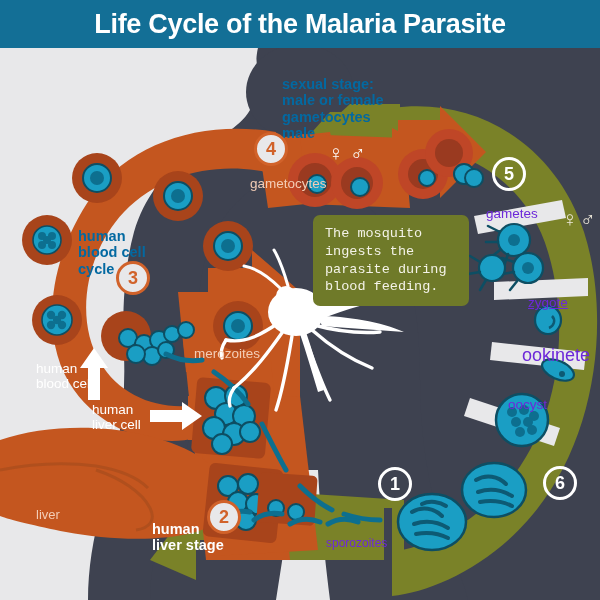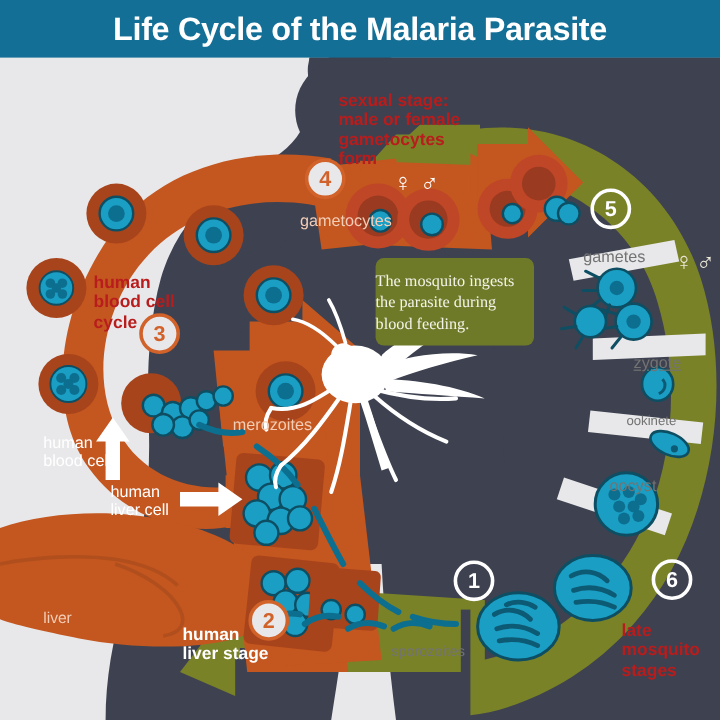--- a/index.html
+++ b/index.html
@@ -16,28 +16,28 @@
     background:#136f96;
     display:flex;align-items:center;justify-content:center;
     z-index:40;
   }
   .hdr h1{
     margin:0;color:#ffffff;font-size:27px;font-weight:bold;
     letter-spacing:-0.3px;font-family:"Liberation Sans",sans-serif;
   }
   .lbl{position:absolute;z-index:30;font-weight:bold;line-height:1.13;}
   .lbl.thin{font-weight:normal;}
-  .dark{color:#b91c1c;}
+  .dark{color:#0369a1;}
   .white{color:#ffffff;}
   .peach{color:#f3cdb6;}
-  .cream{color:#737373;}
+  .cream{color:#6d28d9;}
   .callout{
     position:absolute;z-index:32;background:#6f7a29;color:#f4f3e8;
-    border-radius:7px;padding:10px 0;font-size:13.5px;line-height:1.32;
-    font-family:Liberation Serif, serif;
+    border-radius:7px;padding:10px 12px;font-size:13.5px;line-height:1.32;
+    font-family:Liberation Mono, monospace;
   }
   .badge{
     position:absolute;z-index:35;width:34px;height:34px;border-radius:50%;
     display:flex;align-items:center;justify-content:center;
     font-size:18px;font-weight:bold;box-sizing:border-box;
   }
   .badge.orange{background:#e8e8ea;border:3px solid #d1622a;color:#d1622a;}
   .badge.onolive{background:transparent;border:3px solid #ffffff;color:#ffffff;}
   .sym{position:absolute;z-index:33;color:#ffffff;font-size:21px;line-height:1;font-weight:bold;}
   .sym.olive{color:#efeadb;}
@@ -355,42 +355,37 @@
 </svg>
 
 <div class="hdr">
   <h1>Life Cycle of the Malaria Parasite</h1>
 </div>
 
 <div class="lbl dark" style="left:282px;top:76px;font-size:14.5px;">
   <div>sexual stage:</div>
   <div>male or female</div>
   <div>gametocytes</div>
-  <div>form</div>
+  <div>male</div>
 </div>
 
 <div class="lbl thin peach" style="left:250px;top:176px;font-size:13.5px;">gametocytes</div>
 
 <div class="sym" style="left:328px;top:142px;">♀</div>
 <div class="sym" style="left:350px;top:142px;">♂</div>
 
 
 <div class="lbl thin cream" style="left:486px;top:206px;font-size:13.5px;">gametes</div>
 <div class="sym olive" style="left:562px;top:208px;">♀</div>
 <div class="sym olive" style="left:580px;top:208px;">♂</div>
 
 <div class="lbl thin cream" style="left:528px;top:295px;font-size:13.5px;text-decoration:underline;">zygote</div>
-<div class="lbl thin cream" style="left:522px;top:345px;font-size:11px;">ookinete</div>
+<div class="lbl thin cream" style="left:522px;top:345px;font-size:18px;">ookinete</div>
 <div class="lbl thin cream" style="left:508px;top:397px;font-size:13.5px;">oocyst</div>
 
-<div class="lbl dark" style="left:518px;top:518px;font-size:14.5px;">
-  <div>late</div>
-  <div>mosquito</div>
-  <div>stages</div>
-</div>
 
 <div class="lbl thin cream" style="left:326px;top:537px;font-size:12px;">sporozoites</div>
 
 <div class="lbl thin peach" style="left:150px;top:346px;font-size:13.5px;margin-left:44px;">merozoites</div>
 
 <div class="lbl dark" style="left:78px;top:228px;font-size:14.5px;">
   <div>human</div>
   <div>blood cell</div>
   <div>cycle</div>
 </div>

